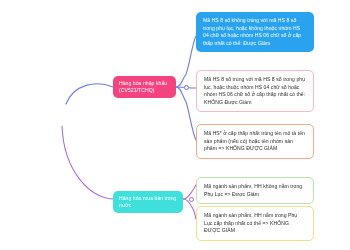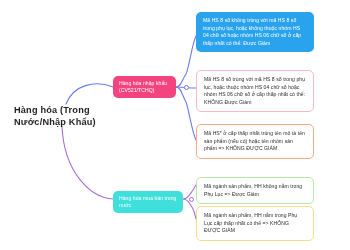--- a/index.html
+++ b/index.html
@@ -148,23 +148,20 @@
     <path d="M 62 126 C 64 174 92 198 113 199" fill="none" stroke="#a86fd8" stroke-width="1.1" stroke-linecap="round"></path>
 
     <path d="M 176 87 C 181 87 182 80 186 74 C 189 68 192 44 196 36" fill="none" stroke="#6b7ce8" stroke-width="1.1" stroke-linecap="round"></path>
     <path d="M 176 87 C 184 87 188 88 196 88" fill="none" stroke="#6b7ce8" stroke-width="1.1" stroke-linecap="round"></path>
     <path d="M 176 87 C 181 87 182 95 186 102 C 189 110 192 132 196 140" fill="none" stroke="#6b7ce8" stroke-width="1.1" stroke-linecap="round"></path>
 
     <path d="M 183 199 C 188 199 190 194 193 190 C 195 187 195 186 196 185" fill="none" stroke="#a86fd8" stroke-width="1.1" stroke-linecap="round"></path>
     <path d="M 183 199 C 188 199 190 204 193 209 C 195 213 195 216 196 219" fill="none" stroke="#a86fd8" stroke-width="1.1" stroke-linecap="round"></path>
   </svg>
 
-  <div class="node root-node">
-    <span>Hàng hóa (Trong Nước/Nhập Khẩu)</span>
-  </div>
 
   <div class="node pill pill-import">
     <span>Hàng hóa nhập khẩu (CV521/TCHQ)</span>
   </div>
   <div class="collapse-dot dot-import"></div>
 
   <div class="node pill pill-domestic">
     <span>Hàng hóa mua bán trong nước</span>
   </div>
   <div class="collapse-dot dot-domestic"></div>

